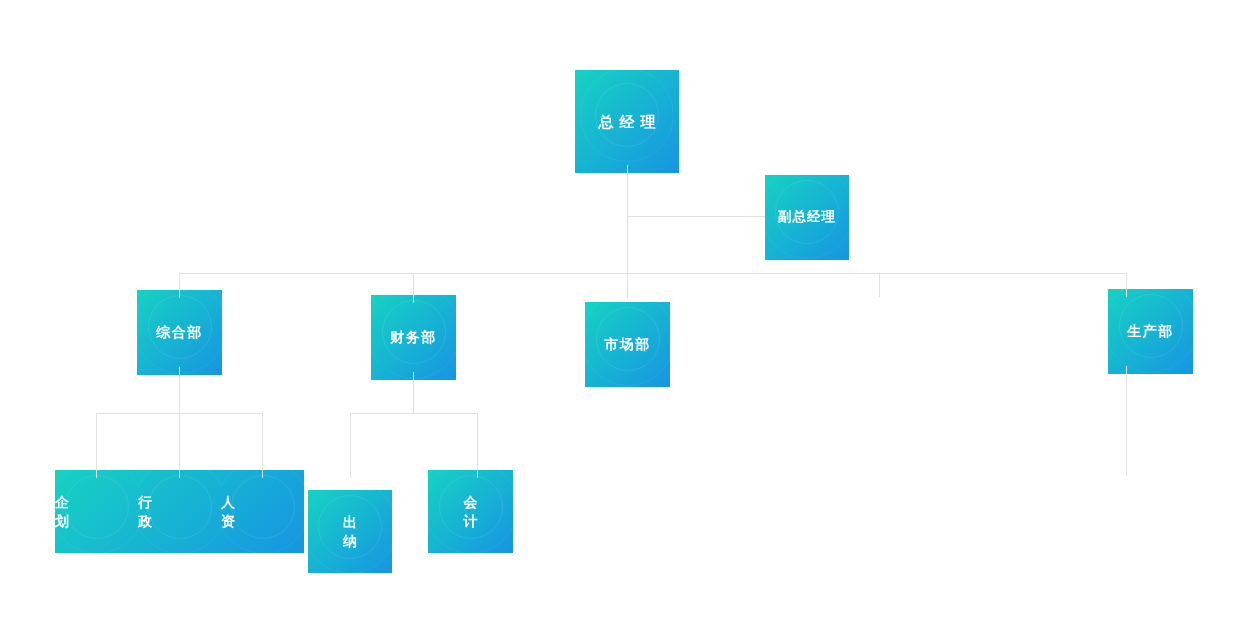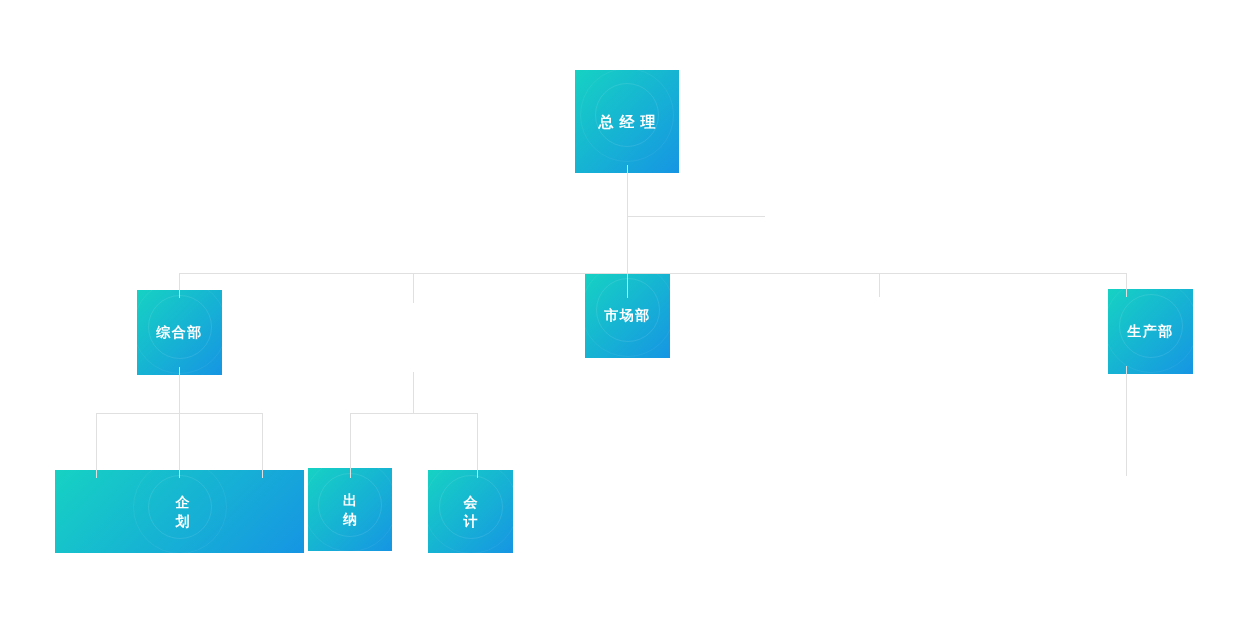--- a/index.html
+++ b/index.html
@@ -33,23 +33,22 @@
   .node::after,.cell::after{
     content:"";position:absolute;left:50%;top:44%;
     width:92px;height:92px;border-radius:50%;
     border:1px solid rgba(255,255,255,0.06);
     transform:translate(-50%,-50%);
   }
   .node--wide{justify-content:stretch;align-items:stretch;padding:0;}
   .node--wide::before,.node--wide::after{display:none;}
   .cell{
     position:relative;flex:1 1 0;
-    display:flex;align-items:center;justify-content:center;
+    display:flex;align-items:center;justify-content:flex-start;
     overflow:hidden;
-    padding-left:6px;
   }
   .label{
     position:relative;z-index:3;
     font-size:14px;font-weight:bold;
     letter-spacing:1.5px;
     text-align:center;line-height:1.4;
     white-space:nowrap;
   }
   .label--root{font-size:15px;letter-spacing:6px;padding-left:6px;}
   .label--deputy{font-size:13.5px;letter-spacing:1px;}
@@ -83,42 +82,54 @@
   <div class="line h" style="left:350px;top:413px;width:128px"></div>
   <div class="line v" style="left:350px;top:413px;height:65px"></div>
   <div class="line v" style="left:477px;top:413px;height:65px"></div>
 
   <div class="line v" style="left:1126px;top:366px;height:110px"></div>
 
   <div class="node" style="left:575px;top:70px;width:104px;height:103px">
     <span class="label label--root">总经理</span>
   </div>
 
+  <div class="node" style="left:765px;top:175px;width:84px;height:85px">
+    <span class="label label--deputy">副总经理</span>
+  </div>
 
   <div class="node" style="left:137px;top:290px;width:85px;height:85px">
     <span class="label">综合部</span>
   </div>
 
+  <div class="node" style="left:371px;top:295px;width:85px;height:85px">
+    <span class="label">财务部</span>
+  </div>
 
-  <div class="node" style="left:585px;top:273px;width:85px;height:85px">
+  <div class="node" style="left:585px;top:302px;width:85px;height:85px">
     <span class="label">市场部</span>
   </div>
 
 
   <div class="node" style="left:1108px;top:289px;width:85px;height:85px">
     <span class="label">生产部</span>
   </div>
 
   <div class="node node--wide" style="left:55px;top:470px;width:249px;height:83px">
     <div class="cell">
       <span class="label label--stacked">企划</span>
     </div>
+    <div class="cell">
+      <span class="label label--stacked">行政</span>
+    </div>
+    <div class="cell">
+      <span class="label label--stacked">人资</span>
+    </div>
   </div>
 
-  <div class="node" style="left:308px;top:468px;width:84px;height:83px">
+  <div class="node" style="left:308px;top:490px;width:84px;height:83px">
     <span class="label label--stacked">出纳</span>
   </div>
 
   <div class="node" style="left:428px;top:470px;width:85px;height:83px">
     <span class="label label--stacked">会计</span>
   </div>
 
 
 </div>
 

